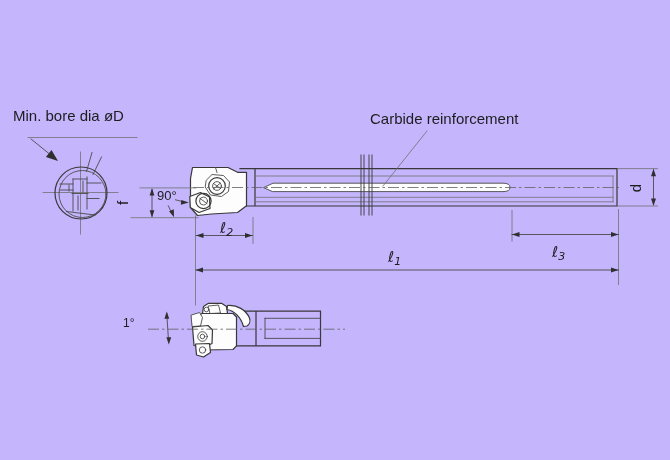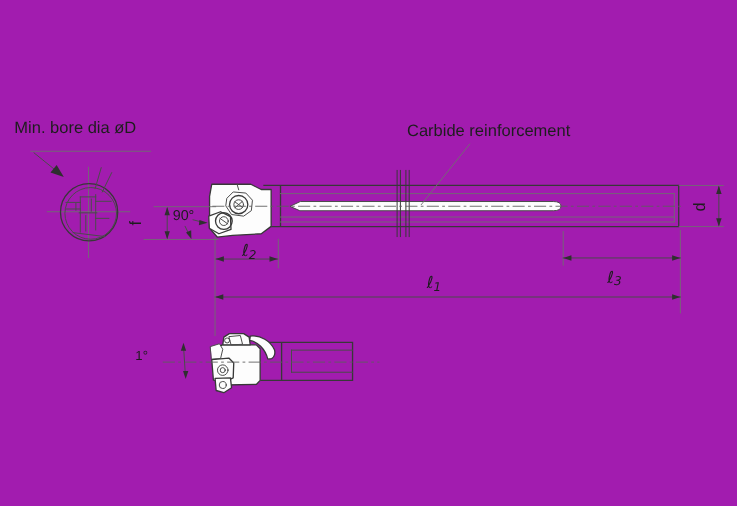--- a/index.html
+++ b/index.html
@@ -1,16 +1,16 @@
 <!DOCTYPE html>
 <html><head>
 <meta charset="utf-8">
 <style>
   html,body{margin:0;padding:0;background:#ffffff;}
-  .stage{width:670px;height:460px;background:#a21caf;position:relative;overflow:hidden;
+  .stage{width:670px;height:460px;background:#c4b5fd;position:relative;overflow:hidden;
          font-family:"Liberation Sans","DejaVu Sans",sans-serif;}
   svg{display:block;}
   
   .ol{stroke:#383838;stroke-width:1.2;fill:none;stroke-linecap:square;stroke-linejoin:round;}
   .olf{stroke:#383838;stroke-width:1.2;fill:#fdfdfd;stroke-linecap:square;stroke-linejoin:round;}
   .md{stroke:#4b4b4b;stroke-width:0.9;fill:none;stroke-linecap:square;}
   .mdf{stroke:#4b4b4b;stroke-width:0.9;fill:#fdfdfd;stroke-linecap:square;stroke-linejoin:round;}
   .th{stroke:#707070;stroke-width:0.8;fill:none;stroke-linecap:square;}
   .bk{stroke:#383838;stroke-width:0.9;fill:none;}
   .ctr{stroke:#5f5f5f;stroke-width:0.8;fill:none;stroke-dasharray:11 3 2.5 3;}

